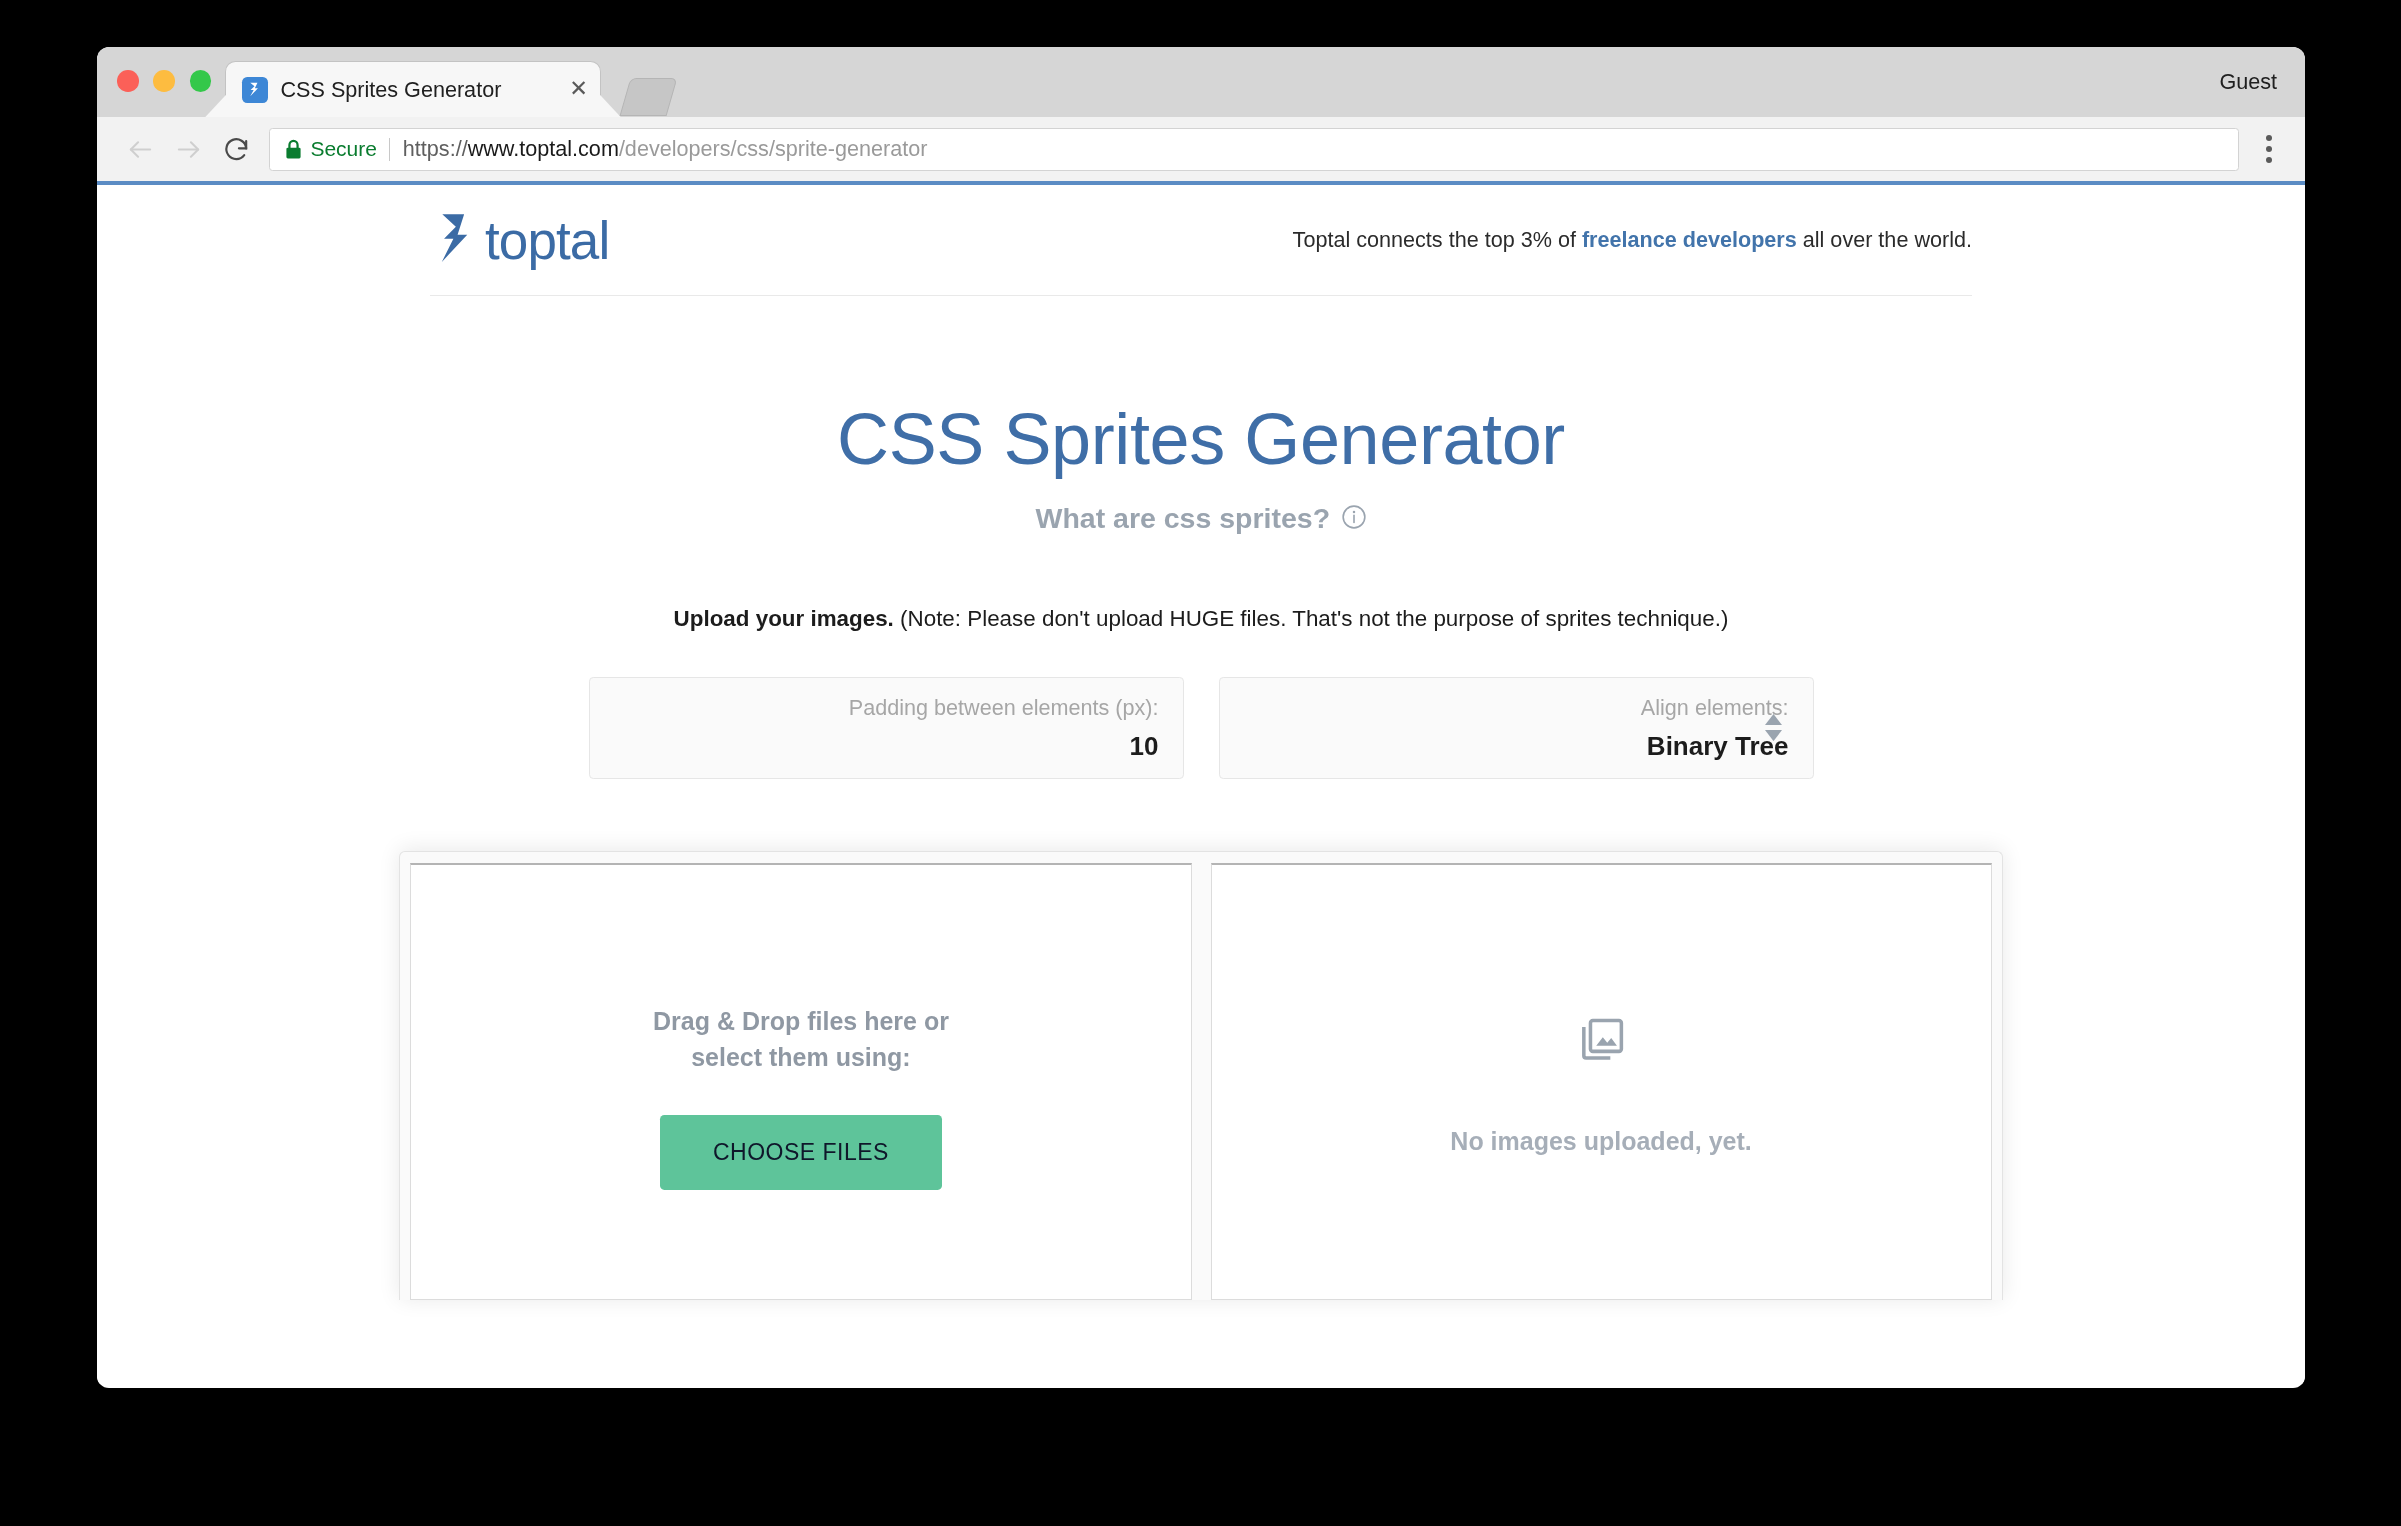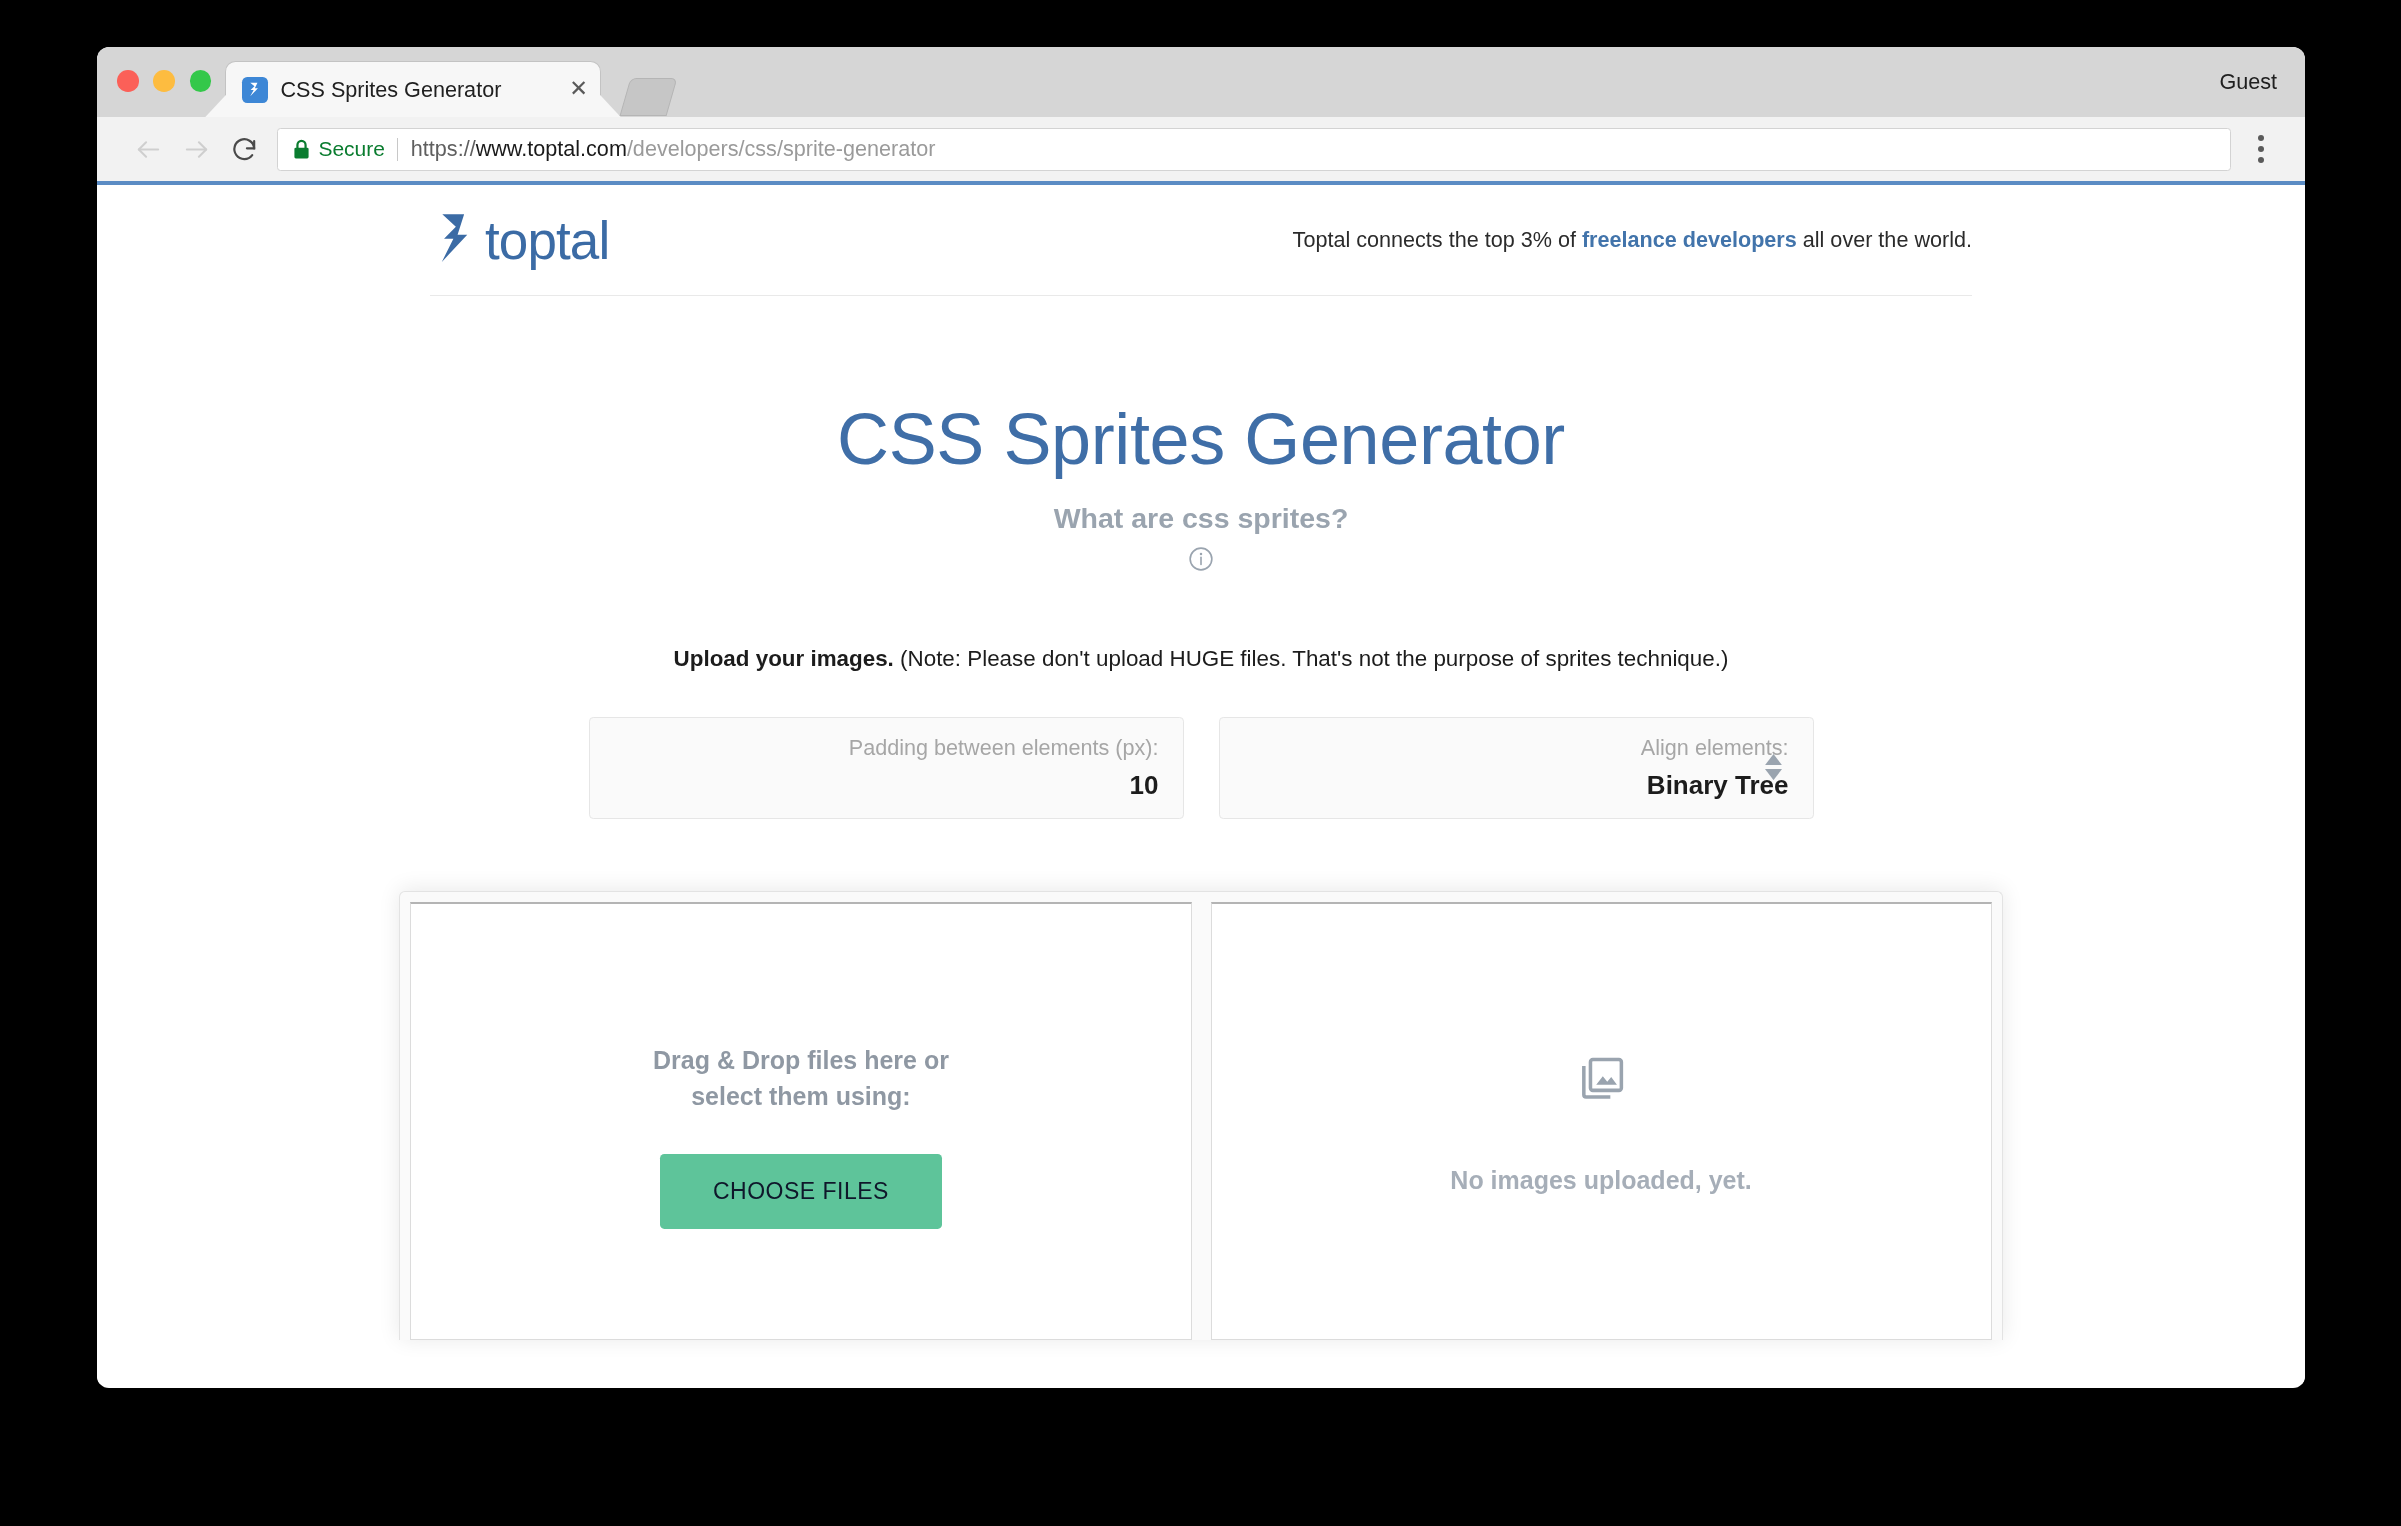--- a/index.html
+++ b/index.html
@@ -124,21 +124,21 @@
   }
 
   
   #toolbar {
     position: relative;
     height: 68px;
     background: #f2f2f2;
     border-bottom: 4.3px solid #5b8cc4;
     display: flex;
     align-items: center;
-    padding: 0 27px;
+    padding: 0 19px;
     box-sizing: border-box;
     text-align: center;
   }
   .nav-btn {
     width: 48px;
     height: 48px;
     display: flex;
     align-items: center;
     justify-content: center;
     flex: none;
@@ -247,21 +247,20 @@
     font-weight: normal;
     margin: 0;
     letter-spacing: -0.4px;
   }
   #subtitle-row {
     margin-top: 22.4px;
     display: flex;
     align-items: center;
     justify-content: center;
     gap: 10.4px;
-    flex-direction: column;
   }
   #subtitle-text {
     font-size: 28.5px;
     color: #9aa4af;
     font-weight: bold;
   }
   #upload-note {
     margin-top: 71px;
     font-size: 22.4px;
     color: #1c1c1c;

